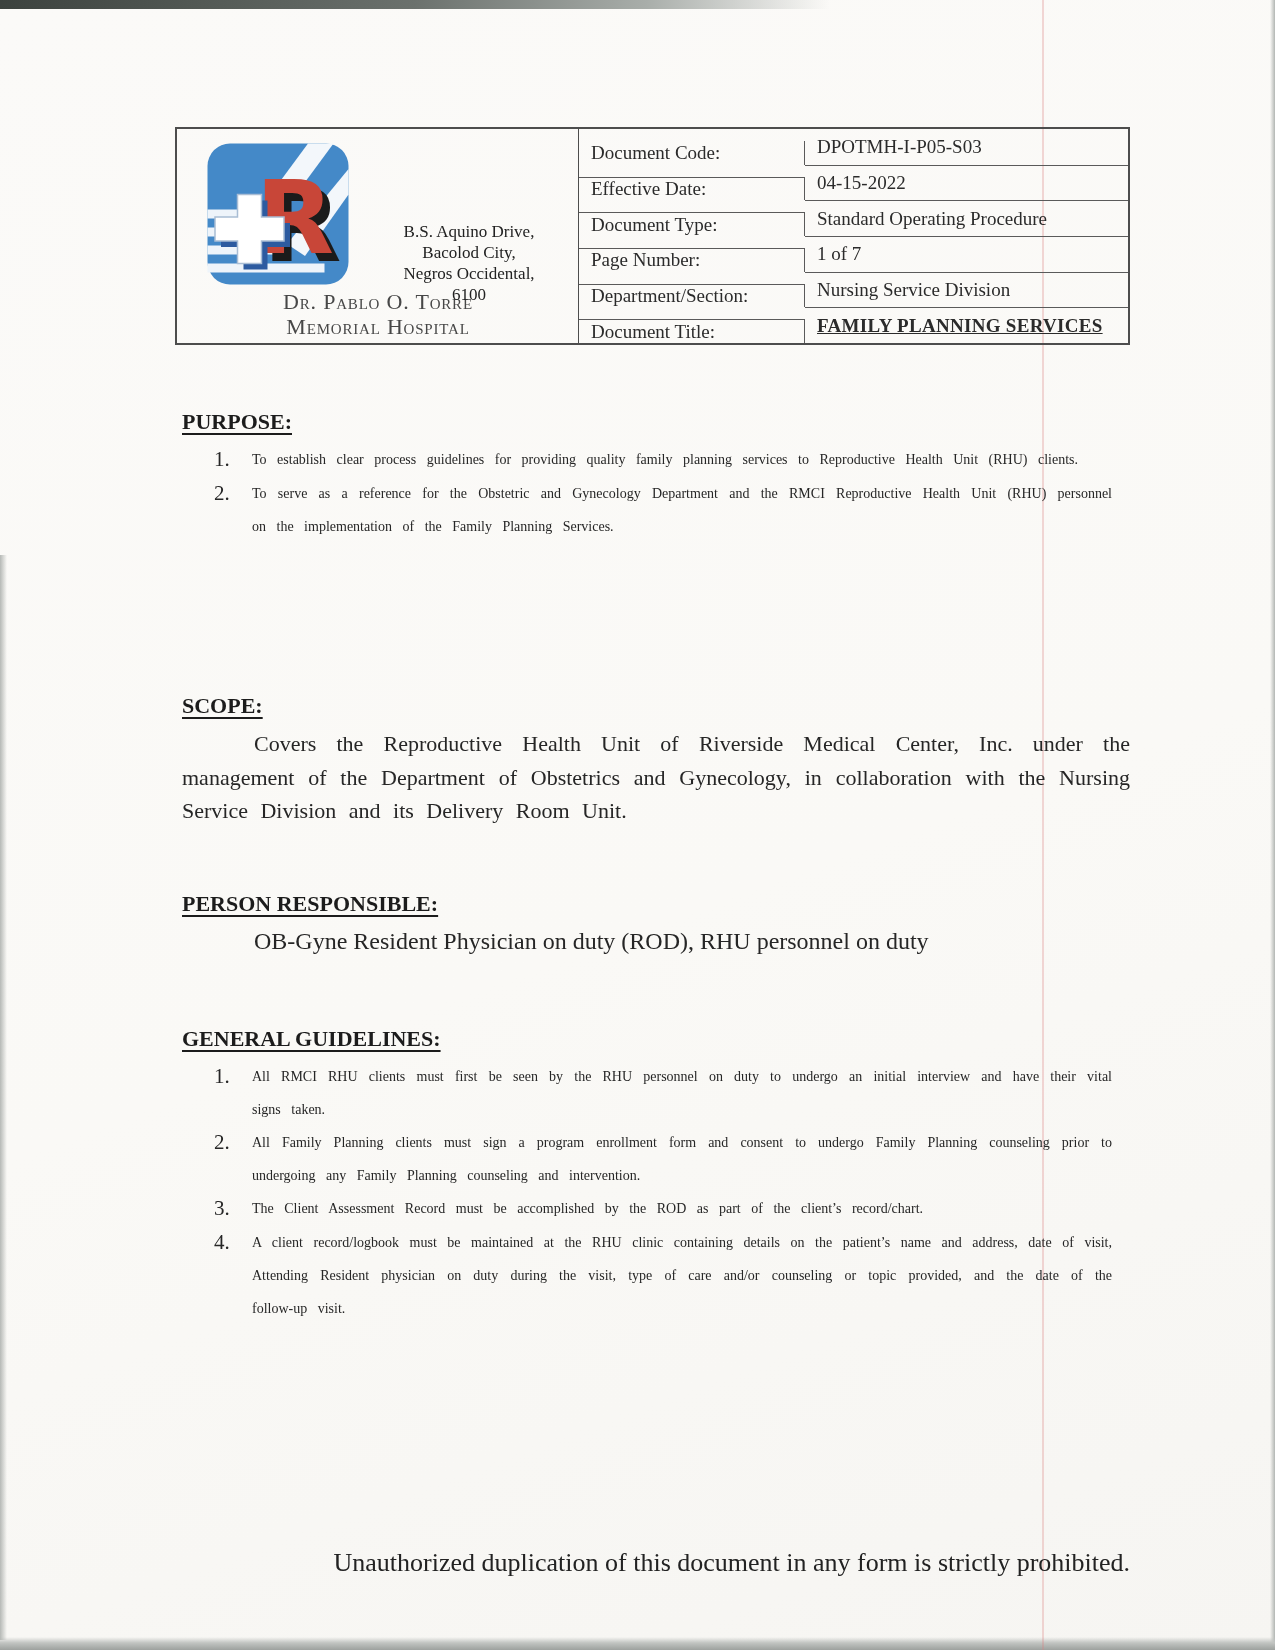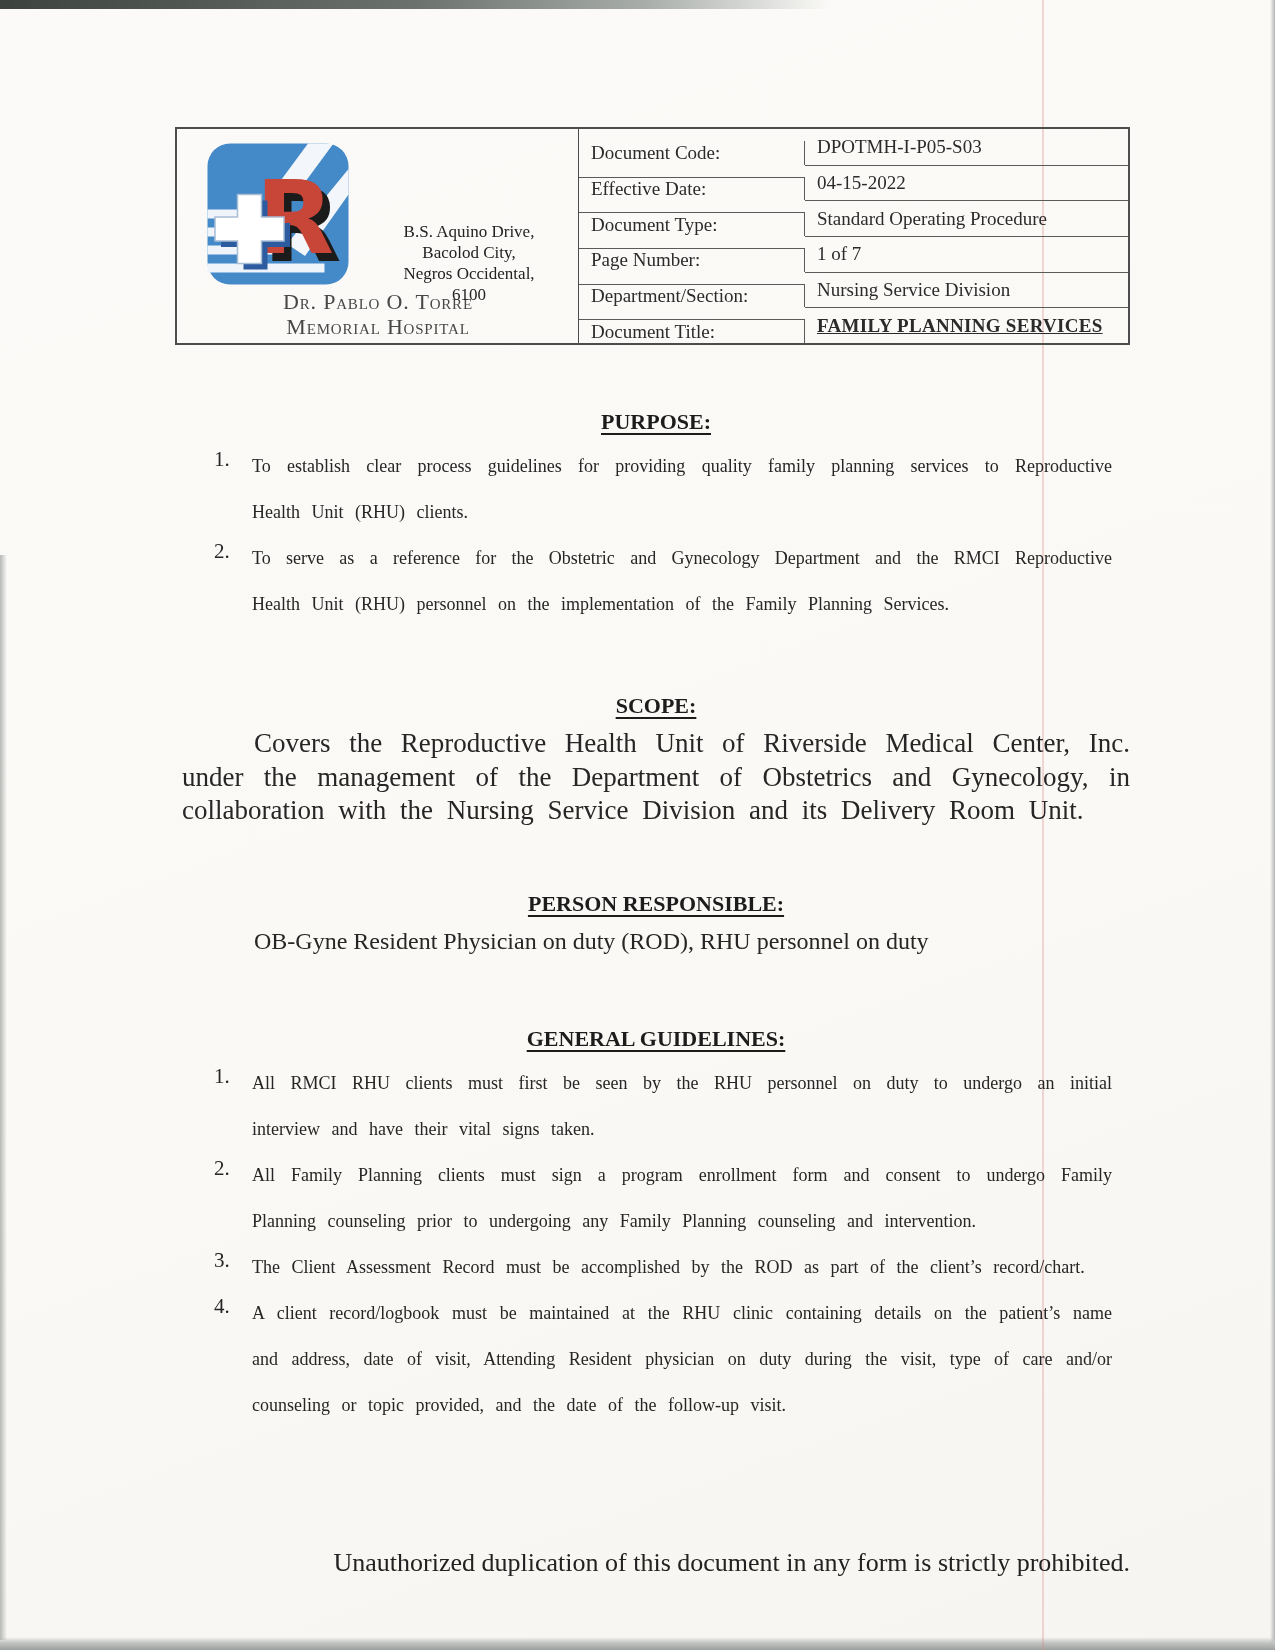--- a/index.html
+++ b/index.html
@@ -39,28 +39,28 @@
   .hosp-name{position:absolute;left:0;top:160px;width:402px;text-align:center;
     font-variant:small-caps;color:#474747;line-height:25px;letter-spacing:.8px;}
   .hosp-name .l1{font-size:22px;}
   .hosp-name .l2{font-size:22px;}
   .hosp-addr{position:absolute;left:216px;top:92px;width:152px;text-align:center;
     font-size:17px;line-height:21px;color:#222;}
   
   .section{position:absolute;left:182px;width:948px;}
   .sec-heading{font-size:22px;font-weight:bold;color:#1c1c1c;
     text-decoration:underline;text-decoration-thickness:2px;text-underline-offset:4px;
-    margin:0 0 7px 0;line-height:28px;text-align:center;}
-  .body-text{font-size:27px;line-height:33.5px;text-align:justify;word-spacing:7px;}
+    margin:0 0 7px 0;line-height:28px;}
+  .body-text{font-size:22px;line-height:33.5px;text-align:justify;word-spacing:7px;}
   .indent{text-indent:72px;}
   .plain-line{font-size:24px;line-height:33.5px;padding-left:72px;}
   ol.doc-list{list-style:none;margin:0;padding:0;}
   ol.doc-list li{display:flex;margin:0;}
   ol.doc-list .num{flex:0 0 38px;padding-left:32px;font-size:21px;line-height:33.5px;}
-  ol.doc-list .txt{flex:0 0 860px;max-width:860px;font-size:18px;line-height:46px;
+  ol.doc-list .txt{flex:0 0 860px;max-width:860px;font-size:14px;line-height:33px;
     text-align:justify;word-spacing:7px;}
   .sec-purpose{top:408px;}
   .sec-scope{top:692px;}
   .sec-person{top:890px;}
   .sec-guidelines{top:1025px;}
   .footer-note{position:absolute;right:145px;top:1548px;font-size:26px;color:#222;}
 </style>
 </head>
 <body>
 

